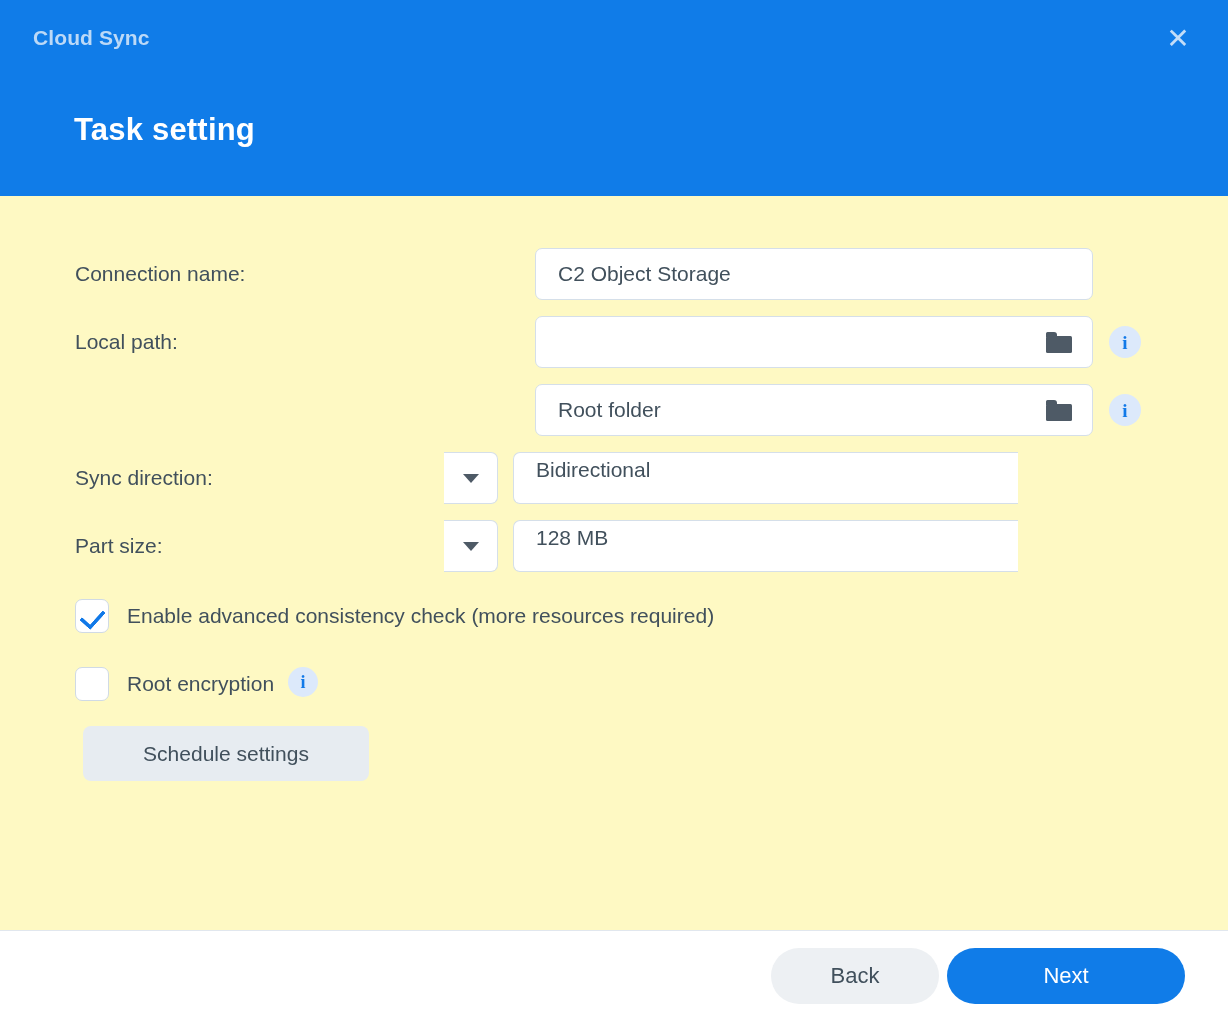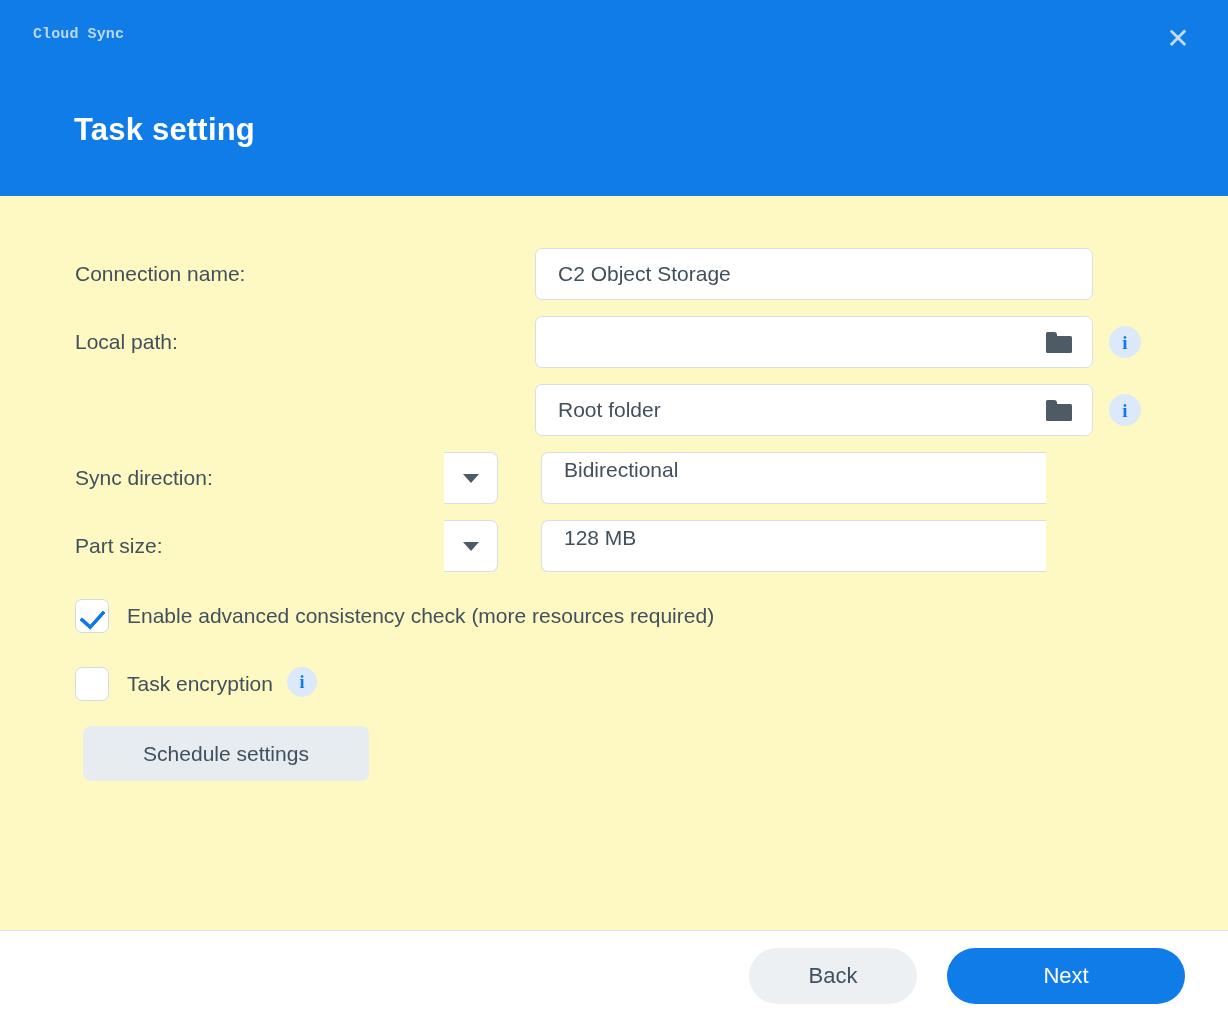--- a/index.html
+++ b/index.html
@@ -26,25 +26,24 @@
   .header {
     position: relative;
     height: 196px;
     background: #107CE8;
     flex: 0 0 auto;
   }
   .app-title {
     position: absolute;
     left: 33px;
     top: 26px;
-    font-size: 15px;
+    font-size: 21px;
     font-weight: bold;
     color: #BCD9F7;
     letter-spacing: 0.1px;
-    font-family: Liberation Mono, monospace;
   }
   .close-btn {
     position: absolute;
     right: 33px;
     top: 22px;
     width: 34px;
     height: 34px;
     display: flex;
     align-items: center;
     justify-content: center;
@@ -192,21 +191,21 @@
     z-index: 2;
   }
   .dd-arrow {
     width: 0; height: 0;
     border-left: 8px solid transparent;
     border-right: 8px solid transparent;
     border-top: 9px solid #4E5A66;
   }
   .dd-field {
     position: absolute;
-    left: 541px;
+    left: 513px;
     width: 505px;
     height: 52px;
     border: 1px solid #D5DFE9;
     border-right: none;
     border-radius: 7px 0 0 7px;
     background: #ffffff;
     display: flex;
     align-items: center;
     padding: 0 14px 16px 22px;
     cursor: pointer;
@@ -271,21 +270,21 @@
   
   .footer {
     position: relative;
     flex: 0 0 auto;
     height: 90px;
     border-top: 1px solid #E1E7EE;
     display: flex;
     align-items: center;
     justify-content: flex-end;
     padding-right: 43px;
-    gap: 30px;
+    gap: 8px;
   }
   .btn {
     font-family: inherit;
     font-size: 22px;
     border: none;
     border-radius: 28px;
     cursor: pointer;
     height: 56px;
   }
   .btn-back {
@@ -356,21 +355,21 @@
       </div>
     </div>
 
     <div class="check-row" style="top:402px;">
       <span class="checkbox checked"></span>
       <span class="check-label">Enable advanced consistency check (more resources required)</span>
     </div>
 
     <div class="check-row" style="top:470px;">
       <span class="checkbox"></span>
-      <span class="check-label">Task encryption</span>
+      <span class="check-label">Root encryption</span>
       <span class="info-inline">i</span>
     </div>
 
     <button class="schedule-btn" style="top:530px;">Schedule settings</button>
 
   </div>
 
   <div class="footer">
     <button class="btn btn-back">Back</button>
     <button class="btn btn-next">Next</button>

